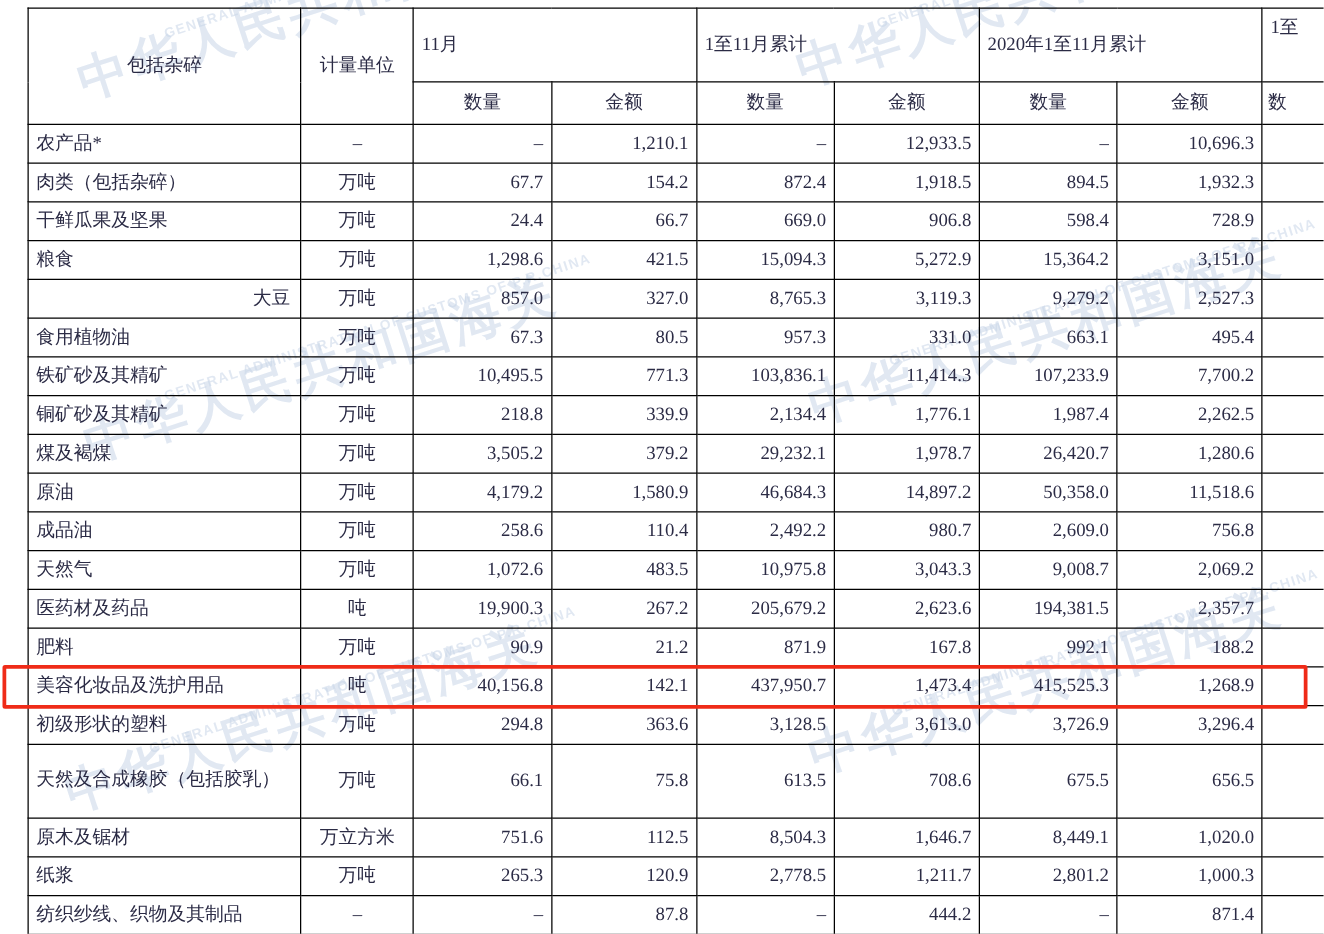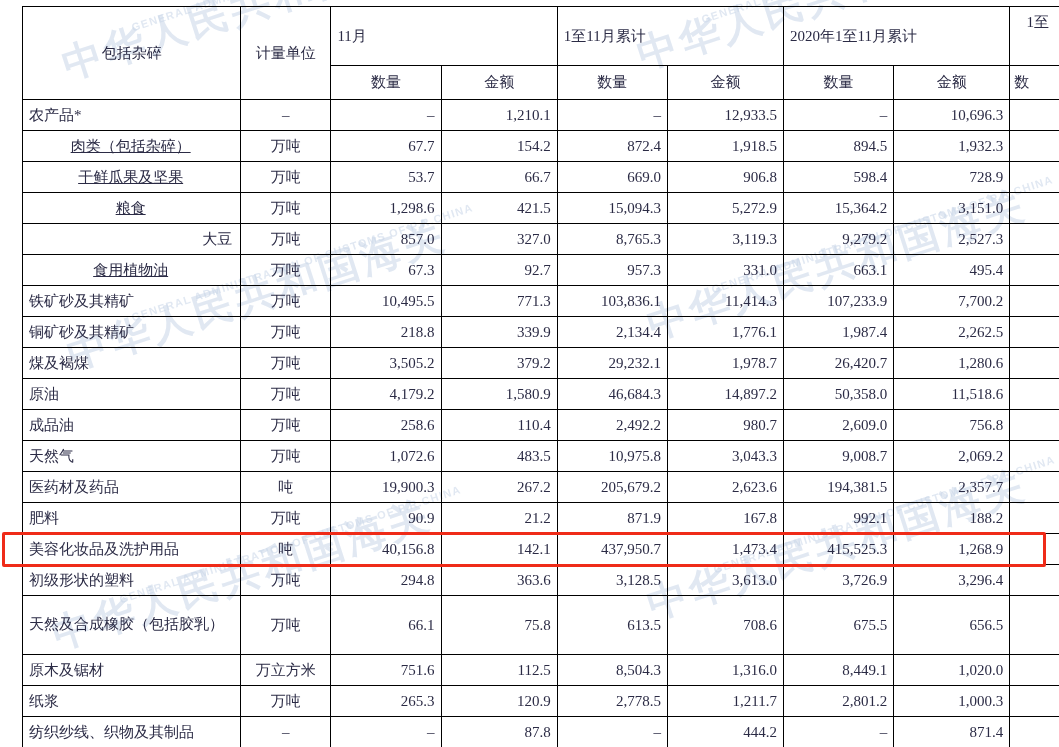--- a/index.html
+++ b/index.html
@@ -87,21 +87,21 @@
   
   th.stub.tall { height: 85px; }
 
   td.name {
     height: 30px;
     vertical-align: middle;
     white-space: normal;
     font-size: 15.5px;
   }
   td.name.lvl0 { text-align: left; }
-  td.name.lvl1 { text-align: center; padding-right: 8px; text-decoration: underline; }
+  td.name.lvl1 { text-align: left; padding-right: 8px; }
   td.name.lvl2 { text-align: right; padding-right: 8px; }
   td.name.wrap { line-height: 1.45; }
 
   td.unit {
     text-align: center;
     vertical-align: middle;
     font-size: 15.5px;
   }
   td.val {
     text-align: right;
@@ -164,21 +164,21 @@
         <col class="c-amt">
       <col class="c-cut">
     </colgroup>
     <thead>
       <tr>
         <th class="stub tall" rowspan="2">包括杂碎</th>
         <th class="stub tall" rowspan="2">计量单位</th>
         <th class="grp" colspan="2">11月</th>
         <th class="grp" colspan="2">1至11月累计</th>
         <th class="grp" colspan="2">2020年1至11月累计</th>
-        <th class="grp" style="text-align:center; border-left:none; border-right:none; padding-right:0; vertical-align:top; padding-top:6px;">1至</th>
+        <th class="grp" style="text-align:left; border-left:none; border-right:none; padding-right:0; vertical-align:top; padding-top:6px;">1至</th>
       </tr>
       <tr>
         <th class="sub">数量</th>
         <th class="sub">金额</th>
         <th class="sub">数量</th>
         <th class="sub">金额</th>
         <th class="sub">数量</th>
         <th class="sub">金额</th>
         <th class="sub" style="text-align:left; border-right:none; padding-left:4px;">数</th>
       </tr>
@@ -202,21 +202,21 @@
           <td class="val">154.2</td>
           <td class="val">872.4</td>
           <td class="val">1,918.5</td>
           <td class="val">894.5</td>
           <td class="val">1,932.3</td>
           <td class="val blank" style="border-right: none;"></td>
         </tr>
         <tr>
           <td class="name lvl1">干鲜瓜果及坚果</td>
           <td class="unit">万吨</td>
-          <td class="val">53.7</td>
+          <td class="val">24.4</td>
           <td class="val">66.7</td>
           <td class="val">669.0</td>
           <td class="val">906.8</td>
           <td class="val">598.4</td>
           <td class="val">728.9</td>
           <td class="val blank" style="border-right: none;"></td>
         </tr>
         <tr>
           <td class="name lvl1">粮食</td>
           <td class="unit">万吨</td>
@@ -236,21 +236,21 @@
           <td class="val">8,765.3</td>
           <td class="val">3,119.3</td>
           <td class="val">9,279.2</td>
           <td class="val">2,527.3</td>
           <td class="val blank" style="border-right: none;"></td>
         </tr>
         <tr>
           <td class="name lvl1">食用植物油</td>
           <td class="unit">万吨</td>
           <td class="val">67.3</td>
-          <td class="val">92.7</td>
+          <td class="val">80.5</td>
           <td class="val">957.3</td>
           <td class="val">331.0</td>
           <td class="val">663.1</td>
           <td class="val">495.4</td>
           <td class="val blank" style="border-right: none;"></td>
         </tr>
         <tr>
           <td class="name lvl0">铁矿砂及其精矿</td>
           <td class="unit">万吨</td>
           <td class="val">10,495.5</td>
@@ -370,21 +370,21 @@
           <td class="val">675.5</td>
           <td class="val">656.5</td>
           <td class="val blank" style="border-right: none;"></td>
         </tr>
         <tr>
           <td class="name lvl0">原木及锯材</td>
           <td class="unit">万立方米</td>
           <td class="val">751.6</td>
           <td class="val">112.5</td>
           <td class="val">8,504.3</td>
-          <td class="val">1,316.0</td>
+          <td class="val">1,646.7</td>
           <td class="val">8,449.1</td>
           <td class="val">1,020.0</td>
           <td class="val blank" style="border-right: none;"></td>
         </tr>
         <tr>
           <td class="name lvl0">纸浆</td>
           <td class="unit">万吨</td>
           <td class="val">265.3</td>
           <td class="val">120.9</td>
           <td class="val">2,778.5</td>

